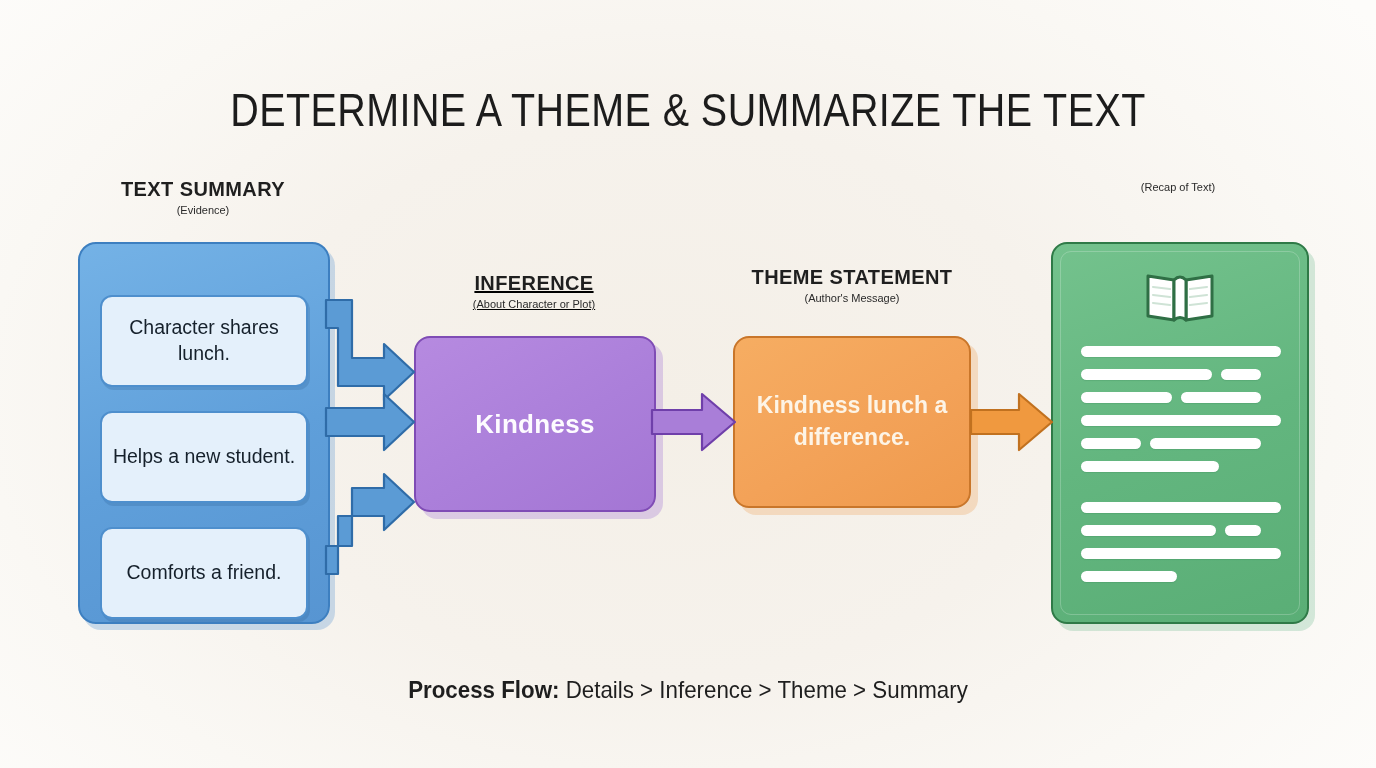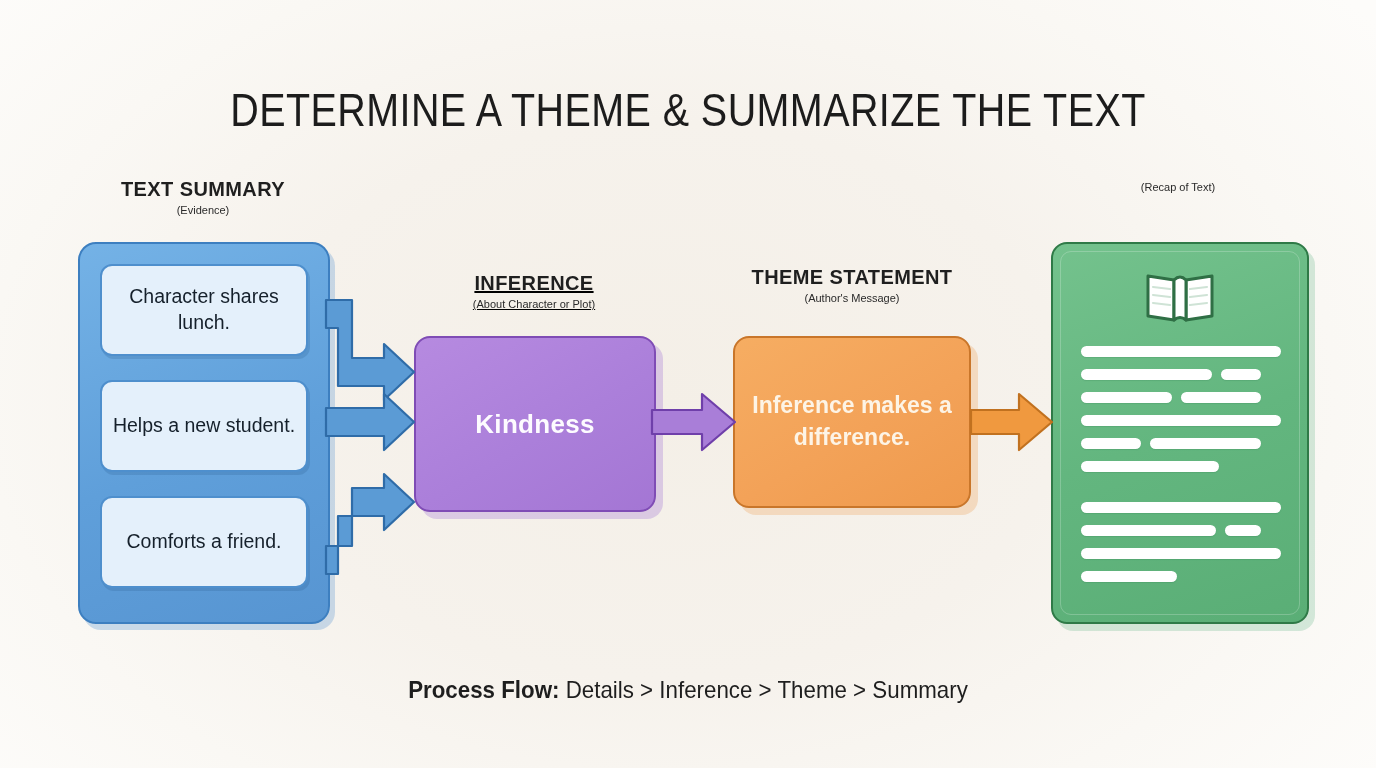--- a/index.html
+++ b/index.html
@@ -90,20 +90,21 @@
     box-shadow: 2px 3px 0 rgba(40,90,140,0.22);
     display: flex;
     align-items: center;
     justify-content: center;
     text-align: center;
     font-size: 19.5px;
     color: #15202b;
     line-height: 1.32;
     padding: 0 8px;
     box-sizing: border-box;
+    margin-top: 31px;
   }
   #card-0 { top: 20px; }
   #card-1 { top: 136px; }
   #card-2 { top: 252px; }
 
   
   #inference-box {
     position: absolute;
     left: 414px;
     top: 336px;
@@ -240,21 +241,21 @@
   </div>
 
   <div id="details-group">
     <div class="detail-card" id="card-0">Character shares lunch.</div>
     <div class="detail-card" id="card-1">Helps a new student.</div>
     <div class="detail-card" id="card-2">Comforts a friend.</div>
   </div>
 
   <div id="inference-box">Kindness</div>
 
-  <div id="theme-box">Inference makes a difference.</div>
+  <div id="theme-box">Kindness lunch a difference.</div>
 
   <div id="summary-panel">
     <div id="book-icon">
       <svg width="74" height="58" viewBox="0 0 74 58">
         <path d="M5 8 L5 48 L31 52 L31 12 Z" fill="#ffffff" stroke="#2f6f45" stroke-width="3" stroke-linejoin="round"></path>
         <path d="M69 8 L69 48 L43 52 L43 12 Z" fill="#ffffff" stroke="#2f6f45" stroke-width="3" stroke-linejoin="round"></path>
         <path d="M31 12 Q37 6 43 12 L43 52 Q37 47 31 52 Z" fill="#ffffff" stroke="#2f6f45" stroke-width="3" stroke-linejoin="round"></path>
         <g stroke="#cfe3d6" stroke-width="2.2" stroke-linecap="round">
           <line x1="10" y1="19" x2="27" y2="21"></line>
           <line x1="10" y1="27" x2="27" y2="29"></line>

